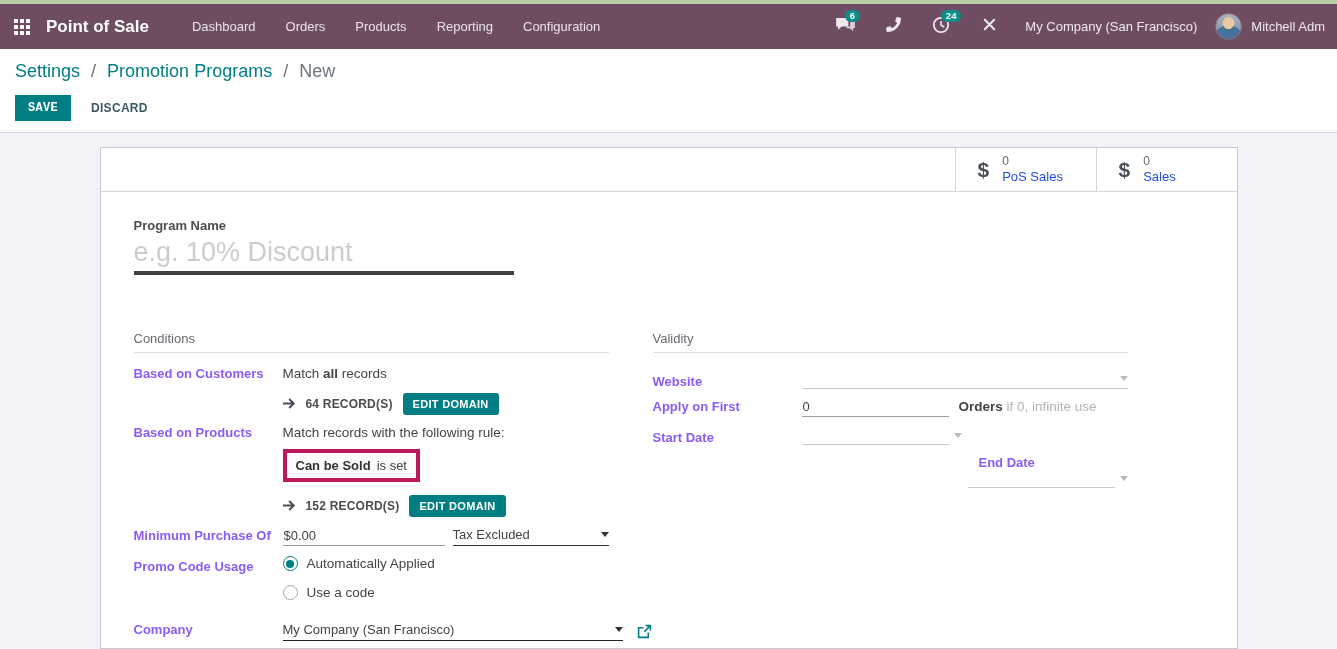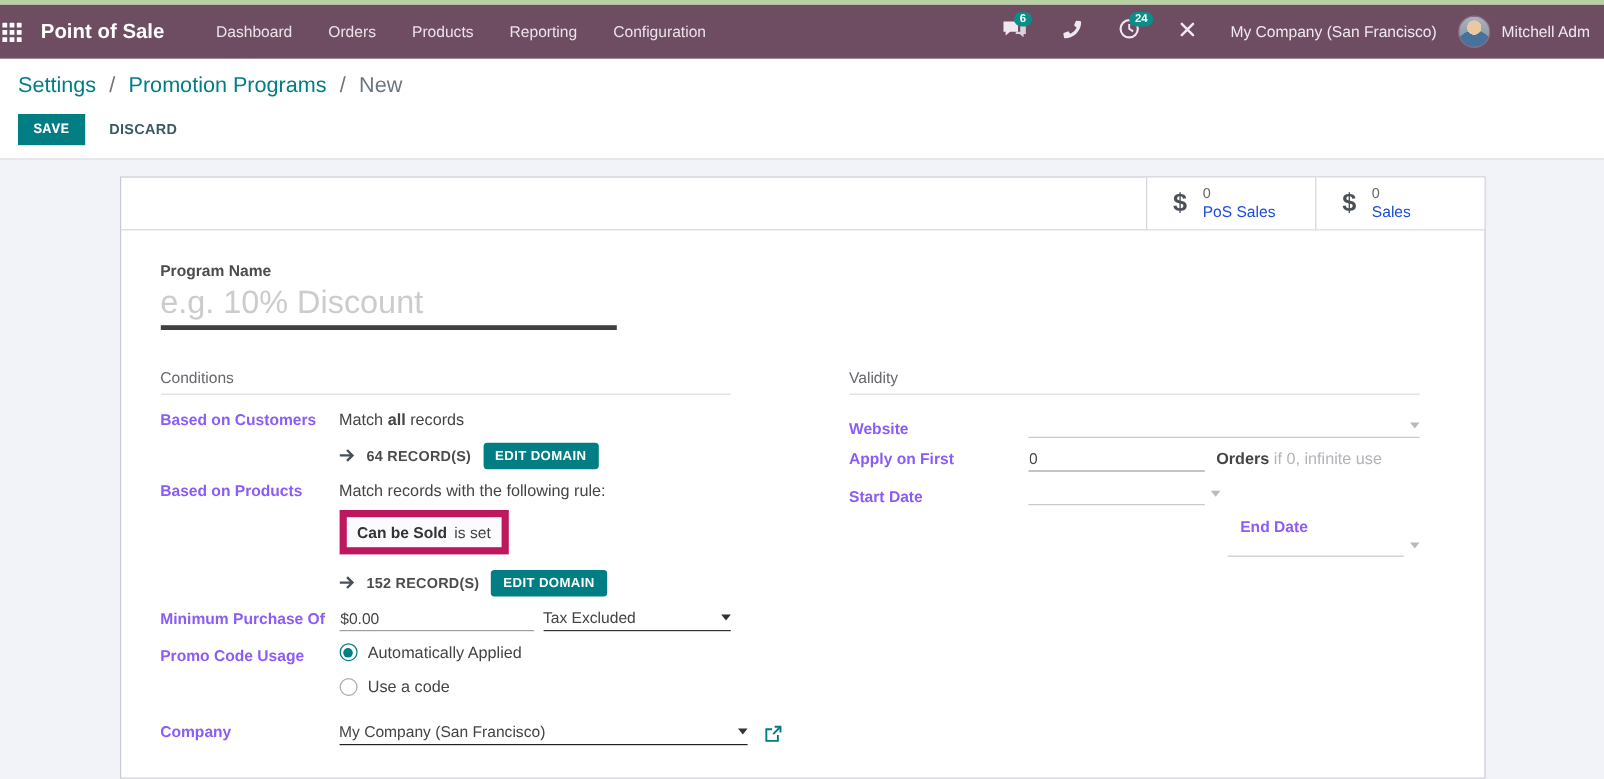--- a/index.html
+++ b/index.html
@@ -5,21 +5,21 @@
   * { margin:0; padding:0; box-sizing:border-box; }
   html,body { width:1337px; height:649px; overflow:hidden; background:#f2f3f8;
     font-family:"Liberation Sans", sans-serif; }
   .screen { width:1337px; height:649px; overflow:hidden; position:relative; }
 
   
   .top-strip { height:4px; background:#b9cfa4; }
 
   
   .navbar { height:45px; background:#6e4d63; display:flex; align-items:center;
-    padding:0 12px 0 2px; color:#efe7ec; white-space:nowrap; }
+    padding:0 12px 0 14px; color:#efe7ec; white-space:nowrap; }
   .apps-grid { display:grid; grid-template-columns:repeat(3,4px); grid-template-rows:repeat(3,4px);
     gap:2px; cursor:pointer; margin-right:16px; }
   .apps-grid i { background:#fff; border-radius:.5px; }
   .app-name { font-size:17px; font-weight:700; color:#fff; margin-right:28px; cursor:pointer; }
   .nav-menu { display:flex; align-items:center; height:45px; }
   .nav-menu a { font-size:13px; color:#ece2e9; padding:0 15px; line-height:45px; cursor:pointer; text-decoration:none; }
   .nav-right { margin-left:auto; display:flex; align-items:center; }
   .nav-icon { position:relative; width:22px; height:22px; display:flex; align-items:center;
     justify-content:center; margin:0 13px; cursor:pointer; }
   .nav-badge { position:absolute; top:-6px; left:11px; background:#0b8d89; color:#fff;
@@ -61,37 +61,37 @@
   .sheet-body { padding:26px 33px 0 33px; }
 
   
   .name-label { font-size:13px; font-weight:700; color:#4c4c4c; display:block; margin-bottom:4px; }
   .name-input { display:block; width:380px; border:none; border-bottom:4px solid #404040;
     font-size:27px; color:#444; padding:0 0 3px 0; outline:none; background:transparent;
     font-family:"Liberation Sans",sans-serif; }
   .name-input::placeholder { color:#ccc; }
 
   
-  .groups { display:flex; gap:99px; margin-top:32px; }
+  .groups { display:flex; gap:44px; margin-top:56px; }
   .col { width:475px; }
   .section-title { font-size:13px; color:#67696e; padding-bottom:6px;
     border-bottom:1px solid #ddd; margin-bottom:13px; }
   .frow { display:flex; align-items:baseline; }
   .flabel { flex:none; width:149px; font-size:13px; font-weight:700; color:#8b5cf6; }
   .fvalue { font-size:13.5px; color:#444; flex:1; min-width:0; }
 
   .match-line { margin-bottom:12px; }
   .records-line { display:flex; align-items:center; gap:10px; margin:2px 0 10px 0; }
   .records-btn { display:flex; align-items:center; gap:9px; background:none; border:none;
     cursor:pointer; font-family:"Liberation Sans",sans-serif; }
   .records-txt { font-size:12px; font-weight:700; color:#4c4c4c; letter-spacing:.2px; }
   .btn-edit-domain { background:#017e84; color:#fff; border:none; font-size:11px; font-weight:700;
     padding:5px 10px; border-radius:3px; cursor:pointer; letter-spacing:.3px;
     font-family:"Liberation Sans",sans-serif; }
-  .rule-chip { display:inline-flex; gap:6px; align-items:center; border:6px solid #be185d;
+  .rule-chip { display:inline-flex; gap:6px; align-items:center; border:4px solid #be185d;
     background:#fbfbfd; padding:5px 9px; margin:9px 0 13px 0; font-size:13px; color:#444;
     cursor:default; }
   .rule-chip b { color:#333; }
 
   .u-input { border:none; border-bottom:1px solid #9e9e9e; font-size:13px; color:#444;
     background:transparent; outline:none; padding:0 0 2px 1px; font-family:"Liberation Sans",sans-serif; }
   .fake-select { display:inline-flex; align-items:center; justify-content:space-between;
     border-bottom:1px solid #333; padding-bottom:3px; cursor:pointer; font-size:13px; color:#444; }
   .caret { width:0; height:0; border-left:4px solid transparent; border-right:4px solid transparent;
     border-top:5px solid #333; flex:none; }

